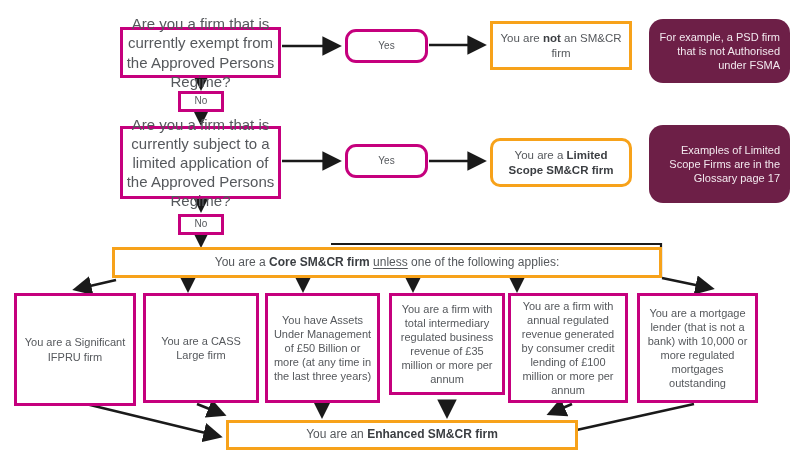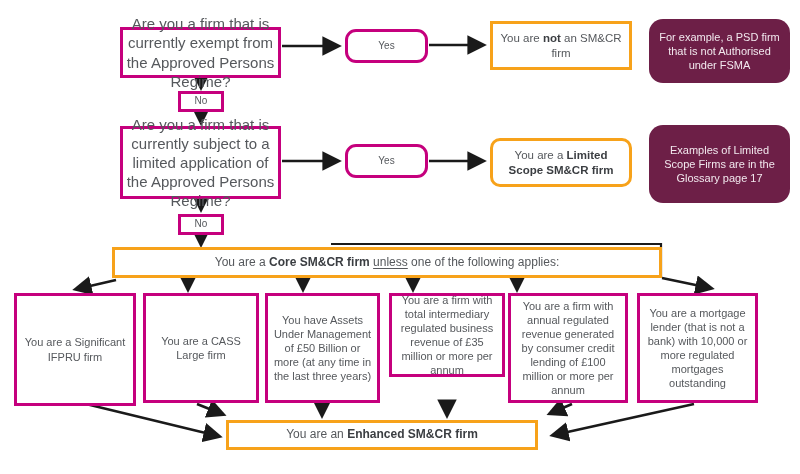--- a/index.html
+++ b/index.html
@@ -18,21 +18,21 @@
   .box{
     position:absolute;box-sizing:border-box;background:#ffffff;
     display:flex;align-items:center;justify-content:center;text-align:center;
     line-height:1.28;z-index:2;
   }
   .magenta{border:3px solid var(--magenta);}
   .orange{border:3px solid var(--orange);}
   .pill{border-radius:11px;}
   .plumnote{
     background:var(--plum);color:#f2e8ee;border:none;border-radius:14px;
-    font-size:11px;padding:6px 10px;
+    font-size:11px;padding:6px 10px;text-align:right;
   }
   .qtext{font-size:15px;padding:2px 3px;}
   .small-label{font-size:10px;}
   .result{font-size:11.5px;padding:4px 6px;}
   .criterion{font-size:11px;padding:2px 5px;align-items:center;}
   .wide{font-size:12px;align-items:center;}
   b{font-weight:bold;color:var(--ink-bold);}
   .u{text-decoration:underline;text-underline-offset:2px;}
   #arrows{position:absolute;left:0;top:0;width:800px;height:474px;z-index:1;}
 </style>
@@ -118,27 +118,27 @@
 
   <div class="box magenta criterion" style="left:14px;top:293px;width:122px;height:113px;">
     <span>You are a Significant IFPRU firm</span>
   </div>
   <div class="box magenta criterion" style="left:143px;top:293px;width:116px;height:110px;">
     <span>You are a CASS Large firm</span>
   </div>
   <div class="box magenta criterion" style="left:265px;top:293px;width:115px;height:110px;">
     <span>You have Assets Under Management of £50 Billion or more (at any time in the last three years)</span>
   </div>
-  <div class="box magenta criterion" style="left:389px;top:293px;width:116px;height:84px;">
+  <div class="box magenta criterion" style="left:389px;top:293px;width:116px;height:102px;">
     <span>You are a firm with total intermediary regulated business revenue of £35 million or more per annum</span>
   </div>
   <div class="box magenta criterion" style="left:508px;top:293px;width:120px;height:110px;">
     <span>You are a firm with annual regulated revenue generated by consumer credit lending of £100 million or more per annum</span>
   </div>
   <div class="box magenta criterion" style="left:637px;top:293px;width:121px;height:110px;justify-content:flex-end;">
     <span>You are a mortgage lender (that is not a bank) with 10,000 or more regulated mortgages outstanding</span>
   </div>
 
-  <div class="box orange wide" style="left:226px;top:420px;width:312px;height:30px;">
+  <div class="box orange wide" style="left:226px;top:420px;width:352px;height:30px;">
     <span><span>You are an </span><b>Enhanced SM&amp;CR firm</b></span>
   </div>
 
 </div>
 
 </body></html>

